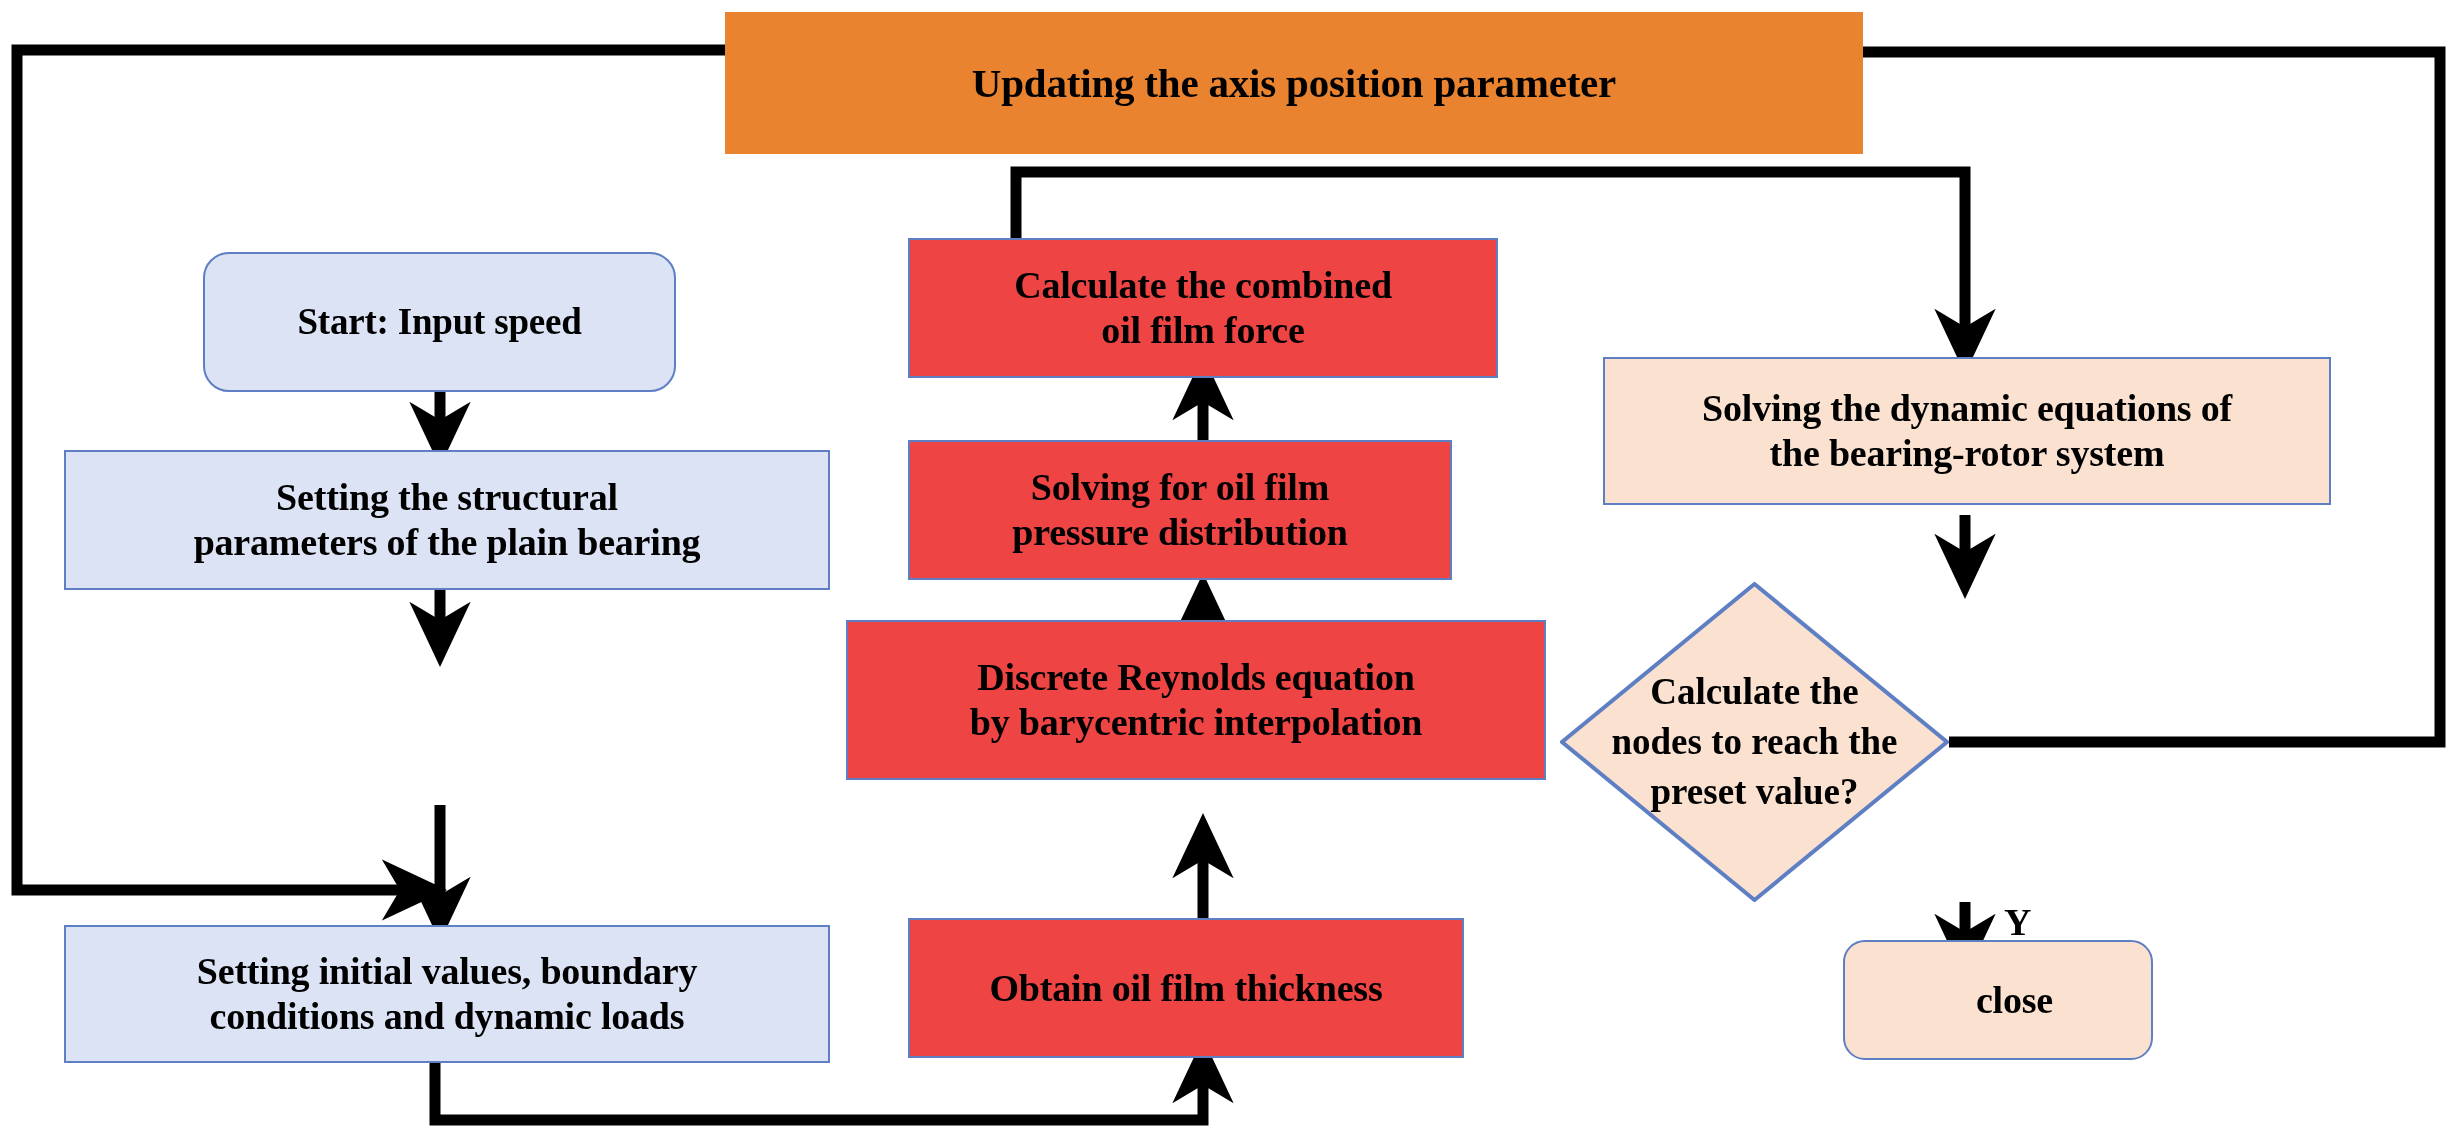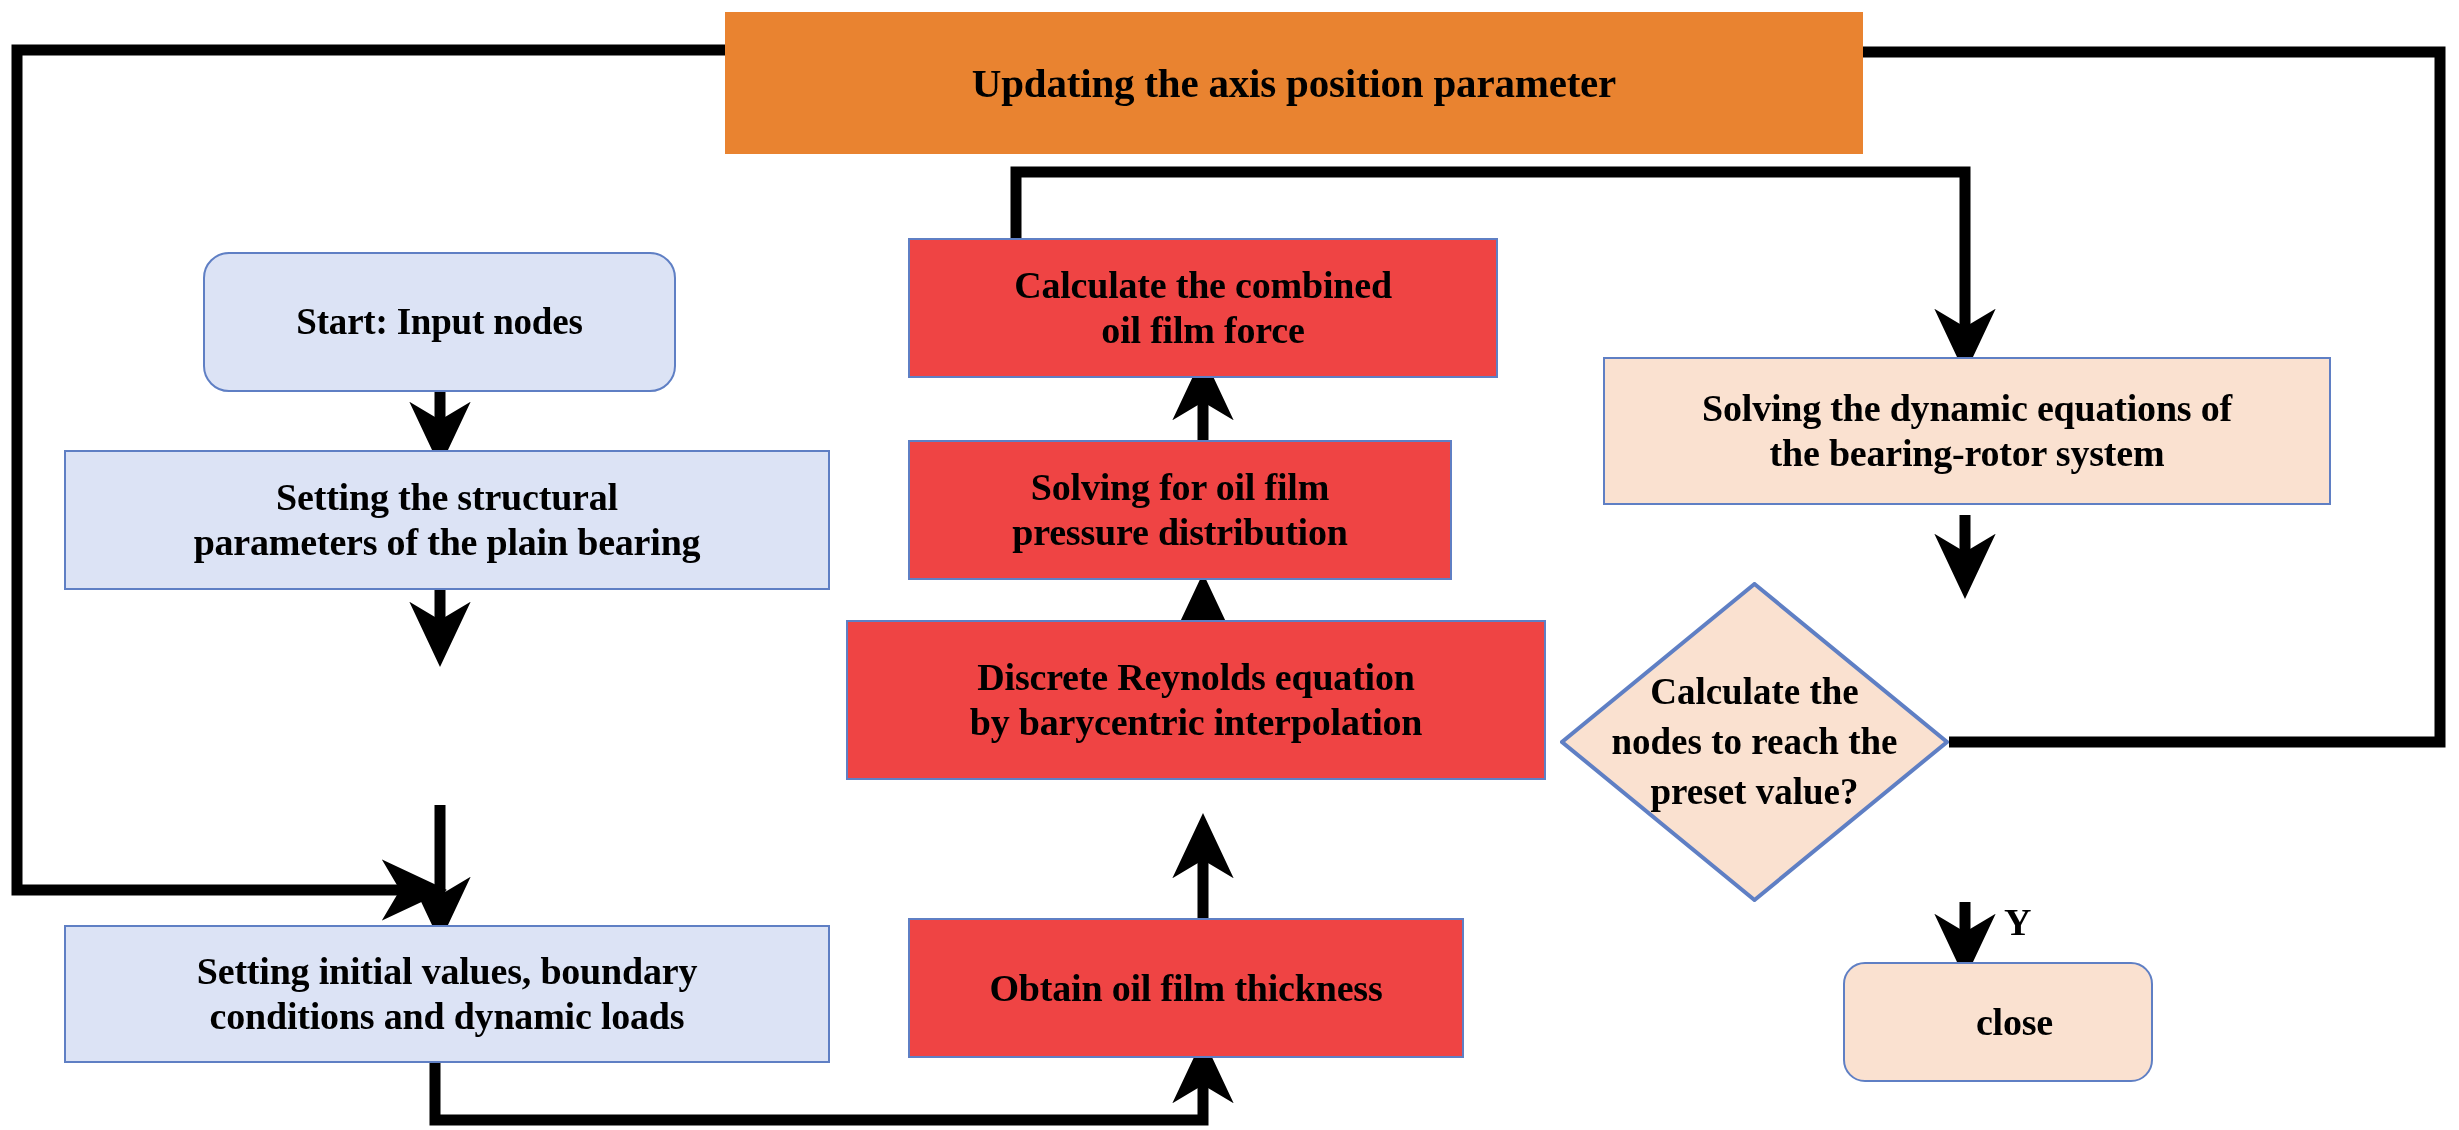--- a/index.html
+++ b/index.html
@@ -120,21 +120,21 @@
       <path d="M1016,238 L1016,172 L1965,172 L1965,357" marker-end="url(#arrow)"></path>
 
       <path d="M1965,515 L1965,582" marker-end="url(#arrow)"></path>
 
       <path d="M1965,902 L1965,962" marker-end="url(#arrow)"></path>
     </g>
   </svg>
 
   <div class="node n-orange" style="left:725px; top:12px; width:1138px; height:142px; font-size:41px;">Updating the axis position parameter</div>
 
-  <div class="node n-blue rounded" style="left:203px; top:252px; width:473px; height:140px; font-size:37px;">Start: Input nodes</div>
+  <div class="node n-blue rounded" style="left:203px; top:252px; width:473px; height:140px; font-size:37px;">Start: Input speed</div>
 
   <div class="node n-blue" style="left:64px; top:450px; width:766px; height:140px; font-size:38px;">Setting the structural
 parameters of the plain bearing</div>
 
 
   <div class="node n-blue" style="left:64px; top:925px; width:766px; height:138px; font-size:38px;">Setting initial values, boundary
 conditions and dynamic loads</div>
 
   <div class="node n-green" style="left:908px; top:238px; width:590px; height:140px; font-size:38px;">Calculate the combined
 oil film force</div>
@@ -152,17 +152,17 @@
 
   <div class="diamond-wrap" style="left:1560px; top:582px; width:389px; height:320px;">
     <svg viewBox="0 0 389 320" preserveAspectRatio="none" xmlns="http://www.w3.org/2000/svg">
       <polygon points="194.5,2 387,160 194.5,318 2,160" fill="#fae1d0" stroke="#5f7fc4" stroke-width="4"></polygon>
     </svg>
     <div class="diamond-label" style="font-size:37px;">Calculate the
 nodes to reach the
 preset value?</div>
   </div>
 
-  <div class="node n-peach rounded" style="left:1843px; top:962px; width:310px; height:120px; font-size:38px; border-radius:22px;padding-left:33px;">close</div>
+  <div class="node n-peach rounded" style="left:1843px; top:940px; width:310px; height:120px; font-size:38px; border-radius:22px;padding-left:33px;">close</div>
 
   <div class="edge-label" style="left:2004px; top:900px; font-size:38px;">Y</div>
 
 </div>
 
 </body></html>

